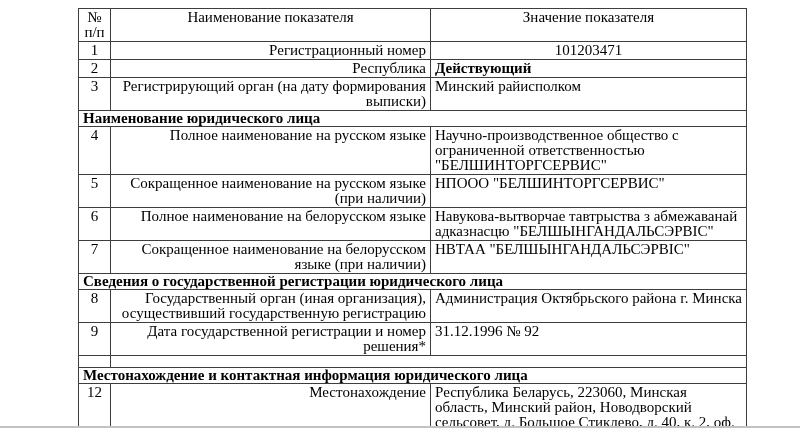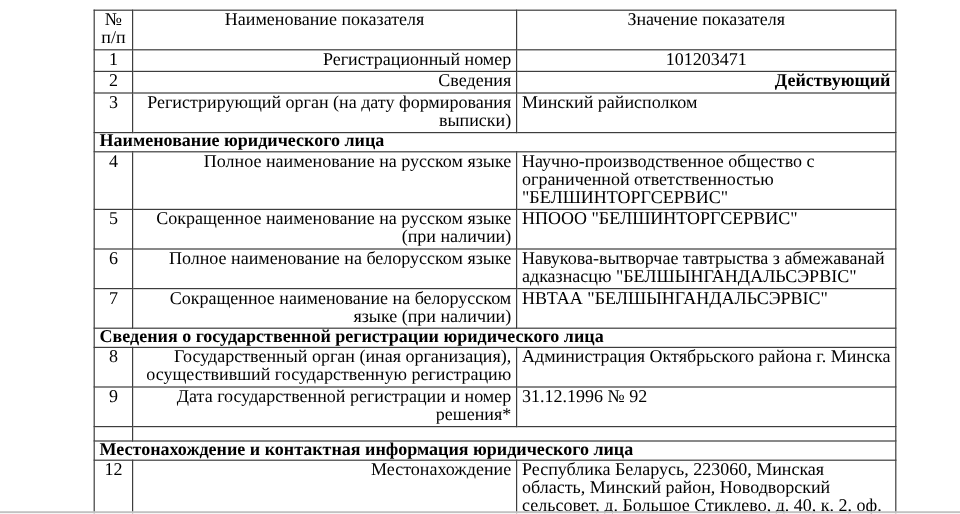--- a/index.html
+++ b/index.html
@@ -43,21 +43,21 @@
     padding: 1px 1px;
   }
   td.c-label {
     padding: 1px 8px 1px 5px;
     text-align: right;
   }
   td.c-val {
     padding: 1px 6px 1px 4px;
   }
   td.center { text-align: center; }
-  td.bold { font-weight: bold; text-align: right; }
+  td.bold { font-weight: bold; }
   tr.section td {
     text-align: left;
     font-weight: bold;
     padding: 0 4px;
   }
   tr.subsection td.wide {
     text-align: center;
   }
   tr.header-row td {
     text-align: center;
@@ -90,21 +90,21 @@
       </tr>
 
       <tr style="height:17px">
         <td class="c-num">1</td>
         <td class="c-label">Регистрационный номер</td>
         <td class="c-val center">101203471</td>
       </tr>
 
       <tr style="height:16px">
         <td class="c-num">2</td>
-        <td class="c-label">Сведения</td>
+        <td class="c-label">Республика</td>
         <td class="c-val bold">Действующий</td>
       </tr>
 
       <tr style="height:32px">
         <td class="c-num">3</td>
         <td class="c-label">Регистрирующий орган (на дату формирования выписки)</td>
         <td class="c-val">Минский райисполком</td>
       </tr>
 
       <tr class="section" style="height:15px">

